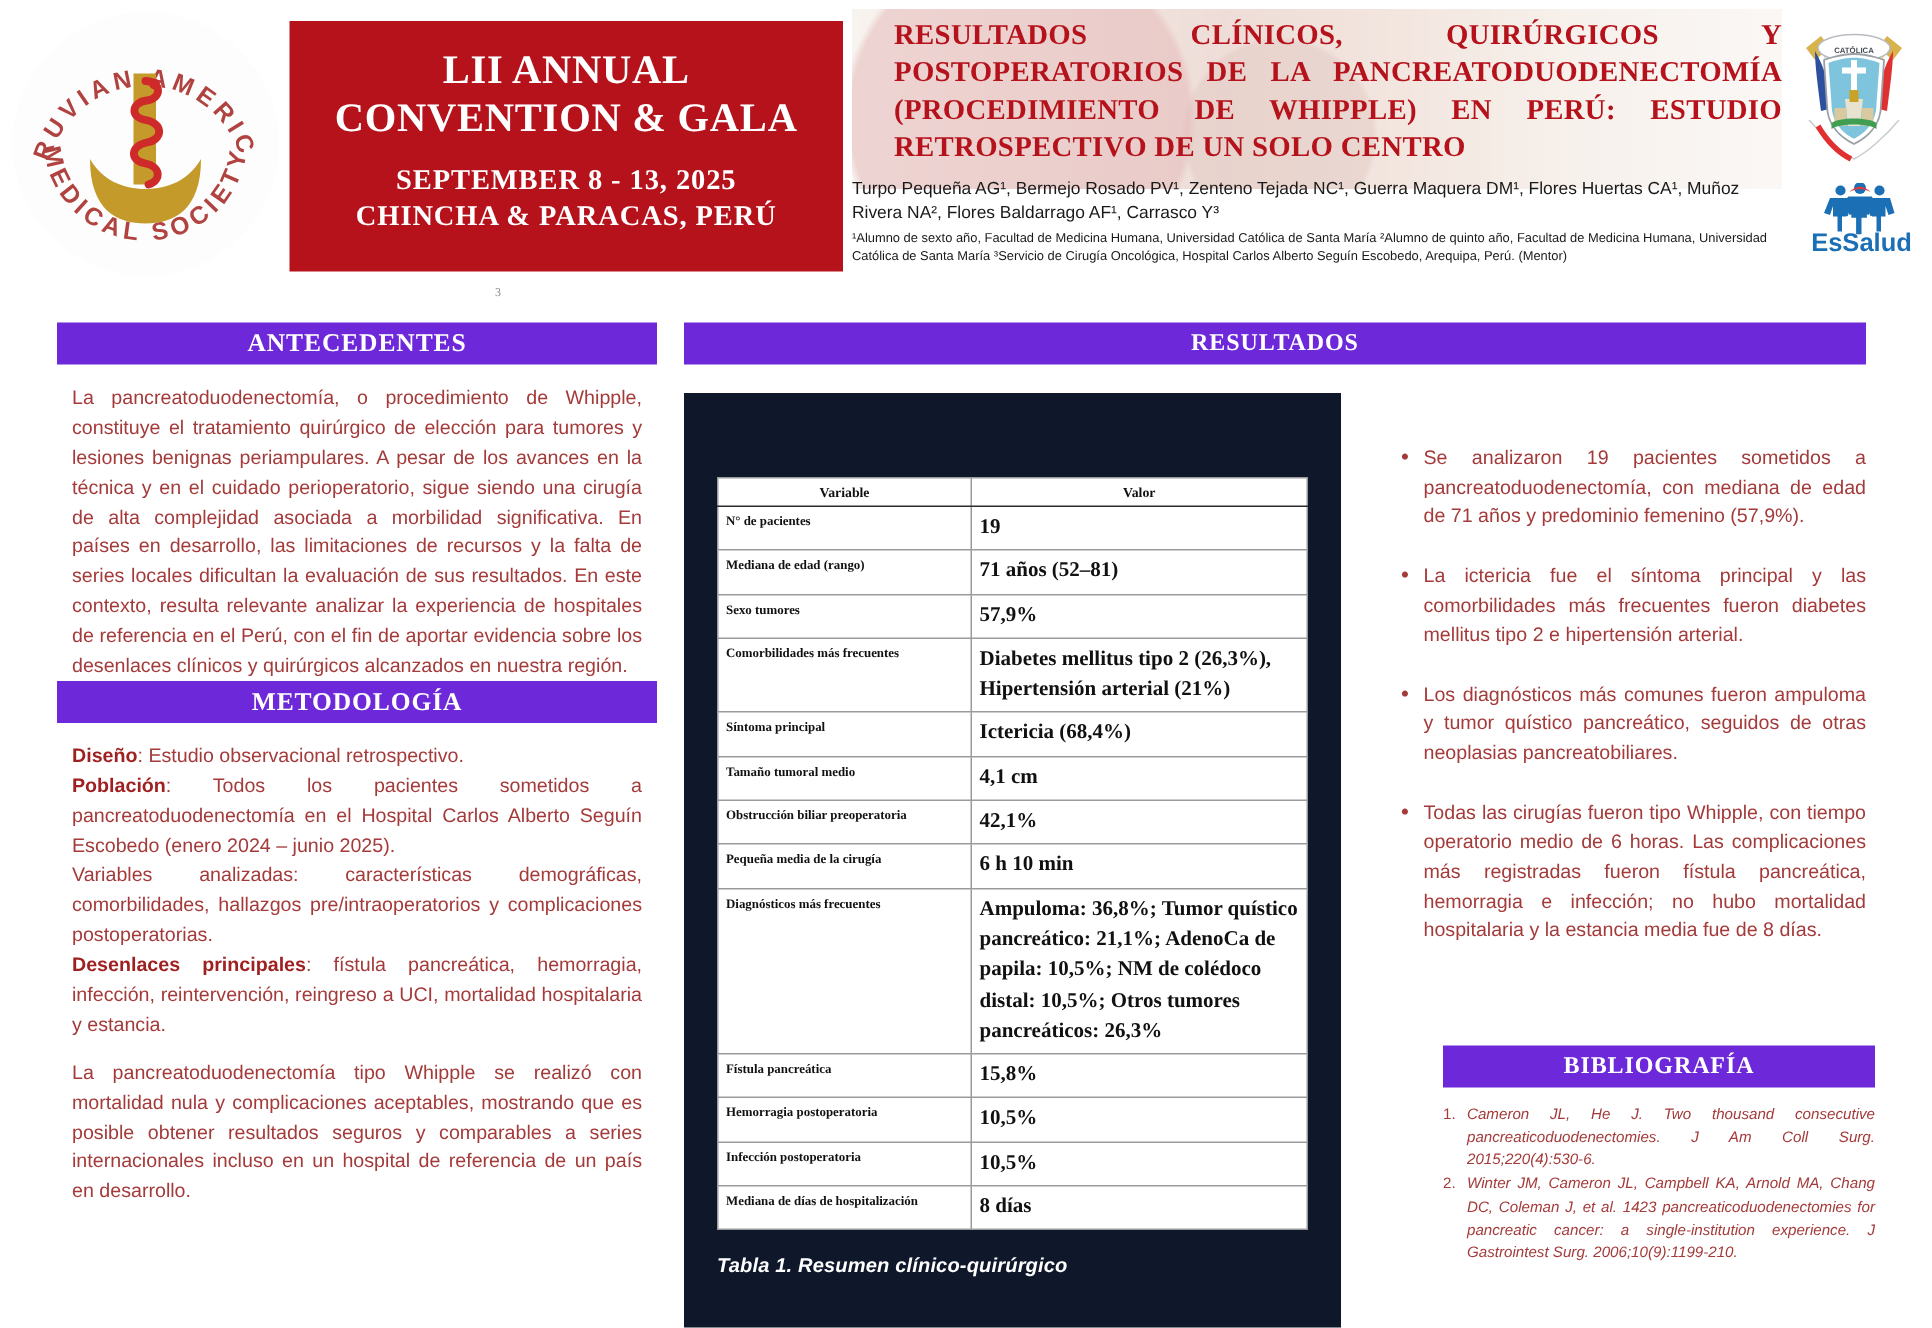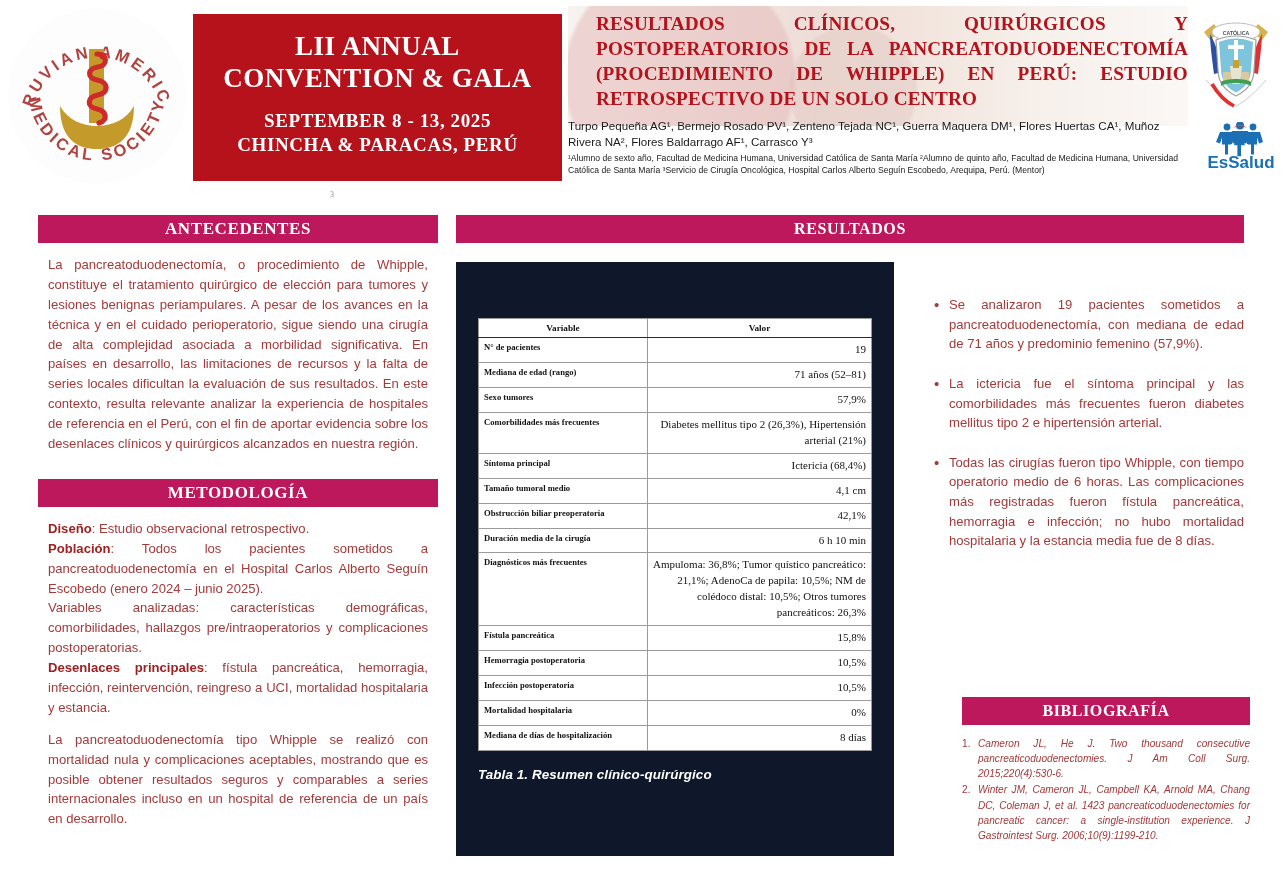--- a/index.html
+++ b/index.html
@@ -80,42 +80,42 @@
   .ucsm-logo { position:absolute; left:1190px; top:10px; width:92px; height:102px; }
   .essalud-logo { position:absolute; left:1206px; top:122px; width:70px; height:48px; }
 
   .stray-3 {
     position:absolute; left:330px; top:190px;
     font-size:8px; color:#8a8a8a; font-family:"Liberation Serif", serif;
   }
 
   
   .sec-bar {
-    background:#be185d;
+    background:#6d28d9;
     color:#ffffff;
     font-family:"Liberation Serif", serif;
     font-weight:bold;
     text-align:center;
     letter-spacing:.6px;
   }
 
   
   .col-left { position:absolute; left:38px; top:215px; width:400px; }
   .bar-antecedentes { height:28px; line-height:28px; font-size:17px; }
   .body-text {
     color:#A43A3A;
     font-size:13.1px;
     line-height:1.52;
     text-align:justify;
     text-align-last:left;
     margin:12px 10px 0 10px;
   }
   .body-text b { color:#9E2020; }
 
-  .bar-metodologia { height:28px; line-height:28px; font-size:17px; margin-top:25px; }
+  .bar-metodologia { height:28px; line-height:28px; font-size:17px; }
   .bar-conclusiones { height:28px; line-height:28px; font-size:17px; margin-top:24px; }
 
   
   .col-right { position:absolute; left:456px; top:215px; width:788px; }
   .bar-resultados { height:28px; line-height:28px; font-size:16px; }
 
   .results-row { display:flex; margin-top:19px; }
 
   .table-panel {
     width:438px;
@@ -133,21 +133,21 @@
     border:1px solid #9b9b9b;
     padding:4px 5px;
     vertical-align:top;
     color:#111111;
   }
   .clin-table th {
     font-size:9.2px; font-weight:bold; text-align:center;
     border-bottom:1px solid #2b2b2b;
   }
   .clin-table td.k { font-size:8.6px; font-weight:bold; width:43%; }
-  .clin-table td.v { font-size:11px; font-weight:normal; line-height:1.45;text-align:right; }
+  .clin-table td.v { font-size:14px; font-weight:bold; line-height:1.45; }
   .table-caption {
     margin-top:16px;
     color:#ffffff;
     font-size:13.4px;
     font-style:italic;
     font-weight:bold;
     letter-spacing:.1px;
   }
 
   .bullets { width:312px; margin-left:38px; padding-top:33px; }
@@ -326,56 +326,53 @@
             </tr>
           <tr>
               <td class="k">Tamaño tumoral medio</td>
               <td class="v">4,1 cm</td>
             </tr>
           <tr>
               <td class="k">Obstrucción biliar preoperatoria</td>
               <td class="v">42,1%</td>
             </tr>
           <tr>
-              <td class="k">Duración media de la cirugía</td>
+              <td class="k">Pequeña media de la cirugía</td>
               <td class="v">6 h 10 min</td>
             </tr>
           <tr>
               <td class="k">Diagnósticos más frecuentes</td>
               <td class="v">Ampuloma: 36,8%; Tumor quístico pancreático: 21,1%; AdenoCa de papila: 10,5%; NM de colédoco distal: 10,5%; Otros tumores pancreáticos: 26,3%</td>
             </tr>
           <tr>
               <td class="k">Fístula pancreática</td>
               <td class="v">15,8%</td>
             </tr>
           <tr>
               <td class="k">Hemorragia postoperatoria</td>
               <td class="v">10,5%</td>
             </tr>
           <tr>
               <td class="k">Infección postoperatoria</td>
               <td class="v">10,5%</td>
-            </tr>
-          <tr>
-              <td class="k">Mortalidad hospitalaria</td>
-              <td class="v">0%</td>
             </tr>
           <tr>
               <td class="k">Mediana de días de hospitalización</td>
               <td class="v">8 días</td>
             </tr>
         </tbody>
       </table>
       <div class="table-caption">Tabla 1. Resumen clínico-quirúrgico</div>
     </div>
 
     <div class="bullets">
       <ul>
         <li>Se analizaron 19 pacientes sometidos a pancreatoduodenectomía, con mediana de edad de 71 años y predominio femenino (57,9%).</li>
         <li>La ictericia fue el síntoma principal y las comorbilidades más frecuentes fueron diabetes mellitus tipo 2 e hipertensión arterial.</li>
+        <li>Los diagnósticos más comunes fueron ampuloma y tumor quístico pancreático, seguidos de otras neoplasias pancreatobiliares.</li>
         <li>Todas las cirugías fueron tipo Whipple, con tiempo operatorio medio de 6 horas. Las complicaciones más registradas fueron fístula pancreática, hemorragia e infección; no hubo mortalidad hospitalaria y la estancia media fue de 8 días.</li>
       </ul>
     </div>
   </div>
 </div>
 
 <div class="biblio-wrap">
   <div class="sec-bar bar-biblio">BIBLIOGRAFÍA</div>
   <ul class="biblio-list">
     <li>Cameron JL, He J. Two thousand consecutive pancreaticoduodenectomies. J Am Coll Surg. 2015;220(4):530-6.</li>

